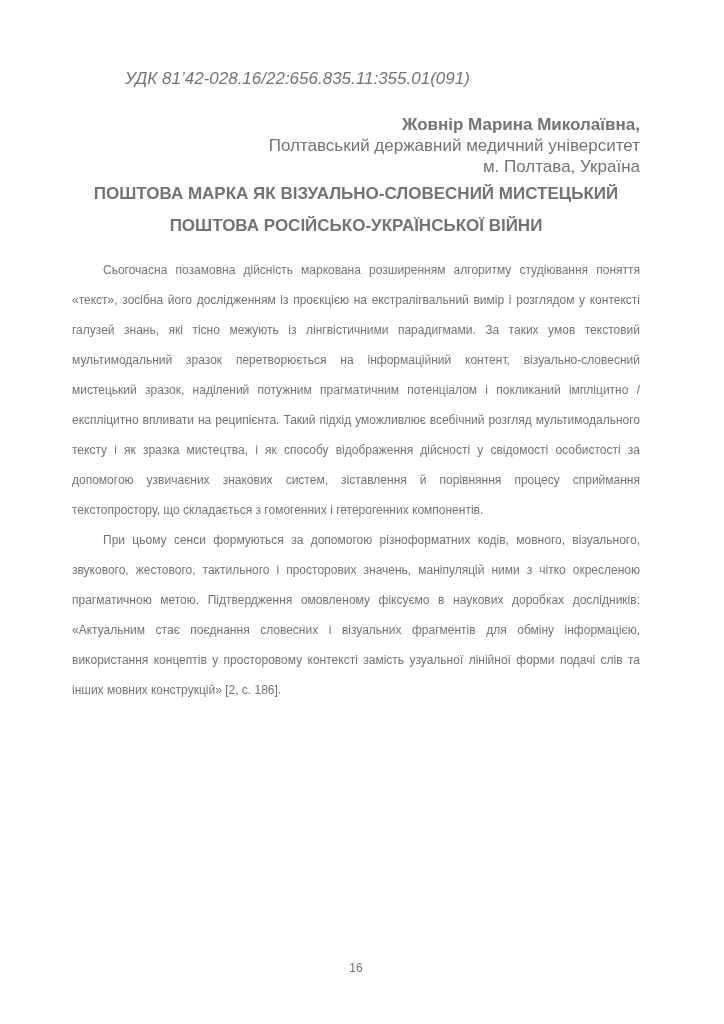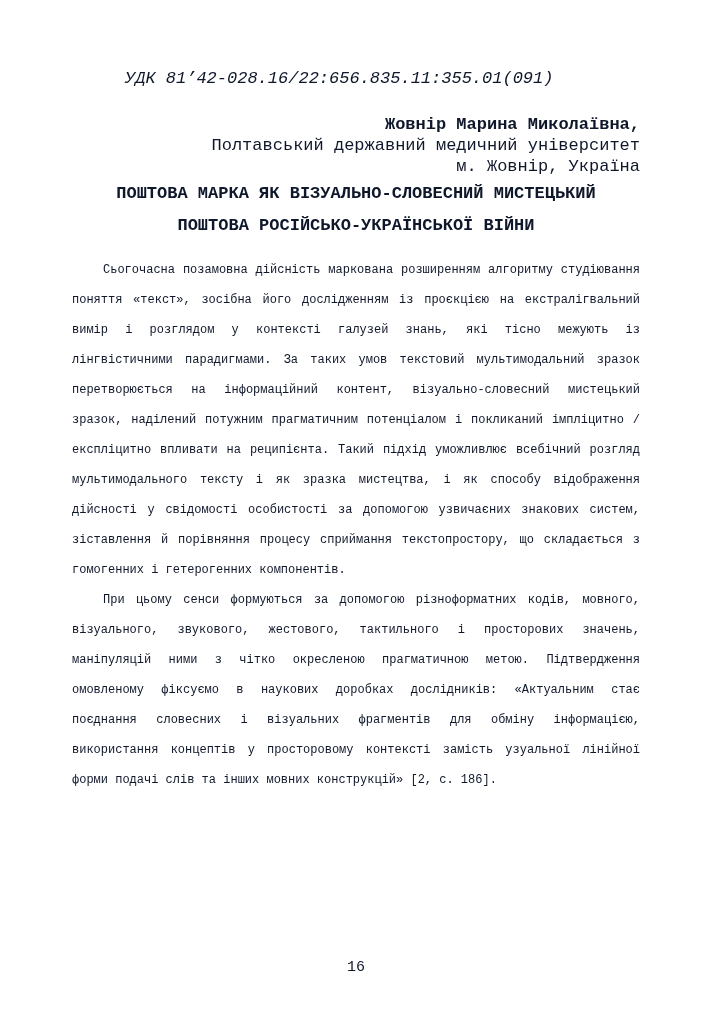--- a/index.html
+++ b/index.html
@@ -5,22 +5,22 @@
   html, body {
     margin: 0;
     padding: 0;
     background: #ffffff;
   }
   .page {
     position: relative;
     width: 724px;
     height: 1024px;
     background: #ffffff;
-    font-family: Liberation Mono, monospace;
-    color: #0f172a;
+    font-family: Liberation Sans, sans-serif;
+    color: #737373;
     overflow: hidden;
   }
   .content {
     position: absolute;
     left: 72px;
     right: 84px;
     top: 0;
   }
   .udc {
     margin: 68px 0 0 0;
@@ -55,36 +55,36 @@
     line-height: 30px;
     text-align: justify;
     text-indent: 31px;
   }
   .page-footer {
     position: absolute;
     left: 72px;
     right: 84px;
     top: 958px;
     text-align: center;
-    font-size: 15px;
+    font-size: 12px;
     line-height: 20px;
   }
 </style>
 </head>
 <body>
 
 <div class="page">
   <div class="content">
 
     <p class="udc">УДК 81’42-028.16/22:656.835.11:355.01(091)</p>
 
     <div class="authors-block">
       <div class="author-name">Жовнір Марина Миколаївна,</div>
       <div>Полтавський державний медичний університет</div>
-      <div>м. Жовнір, Україна</div>
+      <div>м. Полтава, Україна</div>
     </div>
 
     <div class="article-title">
       <div>ПОШТОВА МАРКА ЯК ВІЗУАЛЬНО-СЛОВЕСНИЙ МИСТЕЦЬКИЙ</div>
       <div>ПОШТОВА РОСІЙСЬКО-УКРАЇНСЬКОЇ ВІЙНИ</div>
     </div>
 
     <div class="body-text">
       <p>Сьогочасна позамовна дійсність маркована розширенням алгоритму студіювання поняття «текст», зосібна його дослідженням із проєкцією на екстралігвальний вимір і розглядом у контексті галузей знань, які тісно межують із лінгвістичними парадигмами. За таких умов текстовий мультимодальний зразок перетворюється на інформаційний контент, візуально-словесний мистецький зразок, наділений потужним прагматичним потенціалом і покликаний імпліцитно / експліцитно впливати на реципієнта. Такий підхід уможливлює всебічний розгляд мультимодального тексту і як зразка мистецтва, і як способу відображення дійсності у свідомості особистості за допомогою узвичаєних знакових систем, зіставлення й порівняння процесу сприймання текстопростору, що складається з гомогенних і гетерогенних компонентів.</p>
       <p>При цьому сенси формуються за допомогою різноформатних кодів, мовного, візуального, звукового, жестового, тактильного і просторових значень, маніпуляцій ними з чітко окресленою прагматичною метою. Підтвердження омовленому фіксуємо в наукових доробках дослідників: «Актуальним стає поєднання словесних і візуальних фрагментів для обміну інформацією, використання концептів у просторовому контексті замість узуальної лінійної форми подачі слів та інших мовних конструкцій» [2, с. 186].</p>

